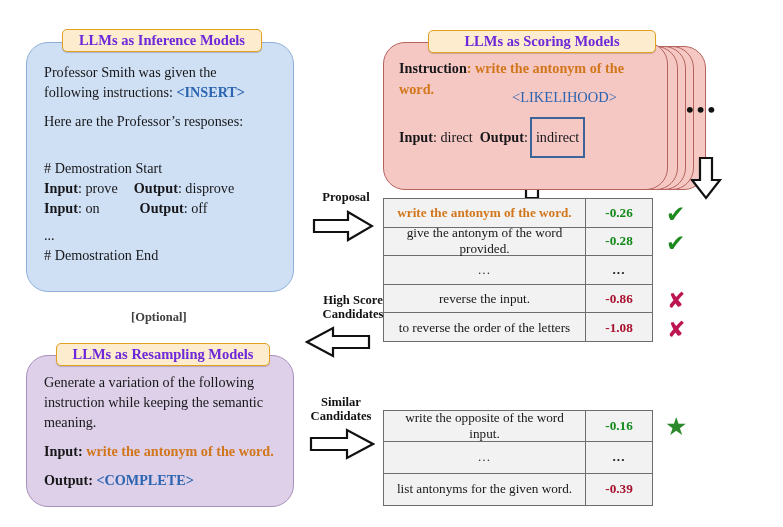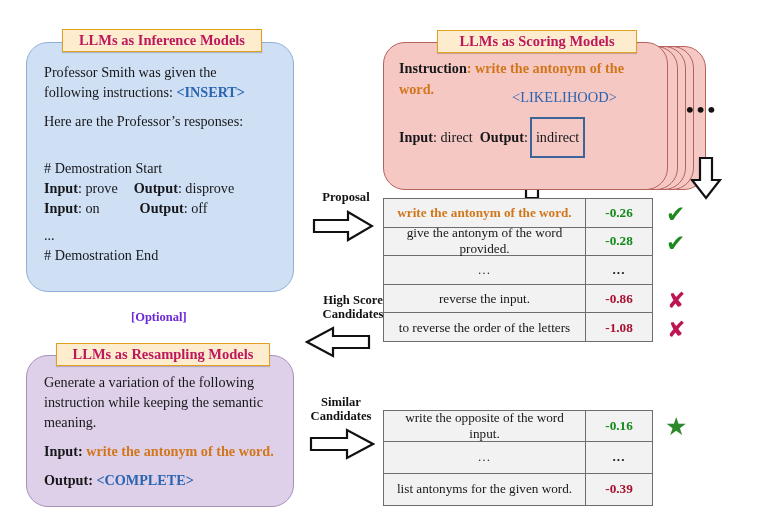--- a/index.html
+++ b/index.html
@@ -51,41 +51,41 @@
     position:absolute;left:686px;top:99px;z-index:5;
     font-size:22px;font-weight:bold;color:#111;letter-spacing:3px;
     line-height:1;
   }
 
   
   .pill{
     position:absolute;
     background:#fdeccd;
     border:1.8px solid #e2a020;
-    border-radius:0;
+    border-radius:5px;
     box-sizing:border-box;
     font-family:"Liberation Serif", serif;
     font-weight:bold;
     font-size:14.5px;
-    color:#be185d;
+    color:#6d28d9;
     text-align:center;
     line-height:21px;
     height:23px;
     box-shadow:0 1px 1px rgba(0,0,0,.18);
     z-index:10;
     white-space:nowrap;
   }
   .pill-inference{left:62px;top:29px;width:200px;}
-  .pill-scoring{left:437px;top:30px;width:200px;}
+  .pill-scoring{left:428px;top:30px;width:228px;}
   .pill-resample{left:56px;top:343px;width:214px;}
 
   .optional-label{
     position:absolute;left:131px;top:310px;
     font-family:"Liberation Serif", serif;
-    font-weight:bold;font-size:12.5px;color:#6d28d9;
+    font-weight:bold;font-size:12.5px;color:#404040;
   }
 
   
   .body-text{
     position:absolute;
     font-family:"Liberation Serif", serif;
     font-size:14.2px;
     color:#17171a;
     line-height:20px;
   }

